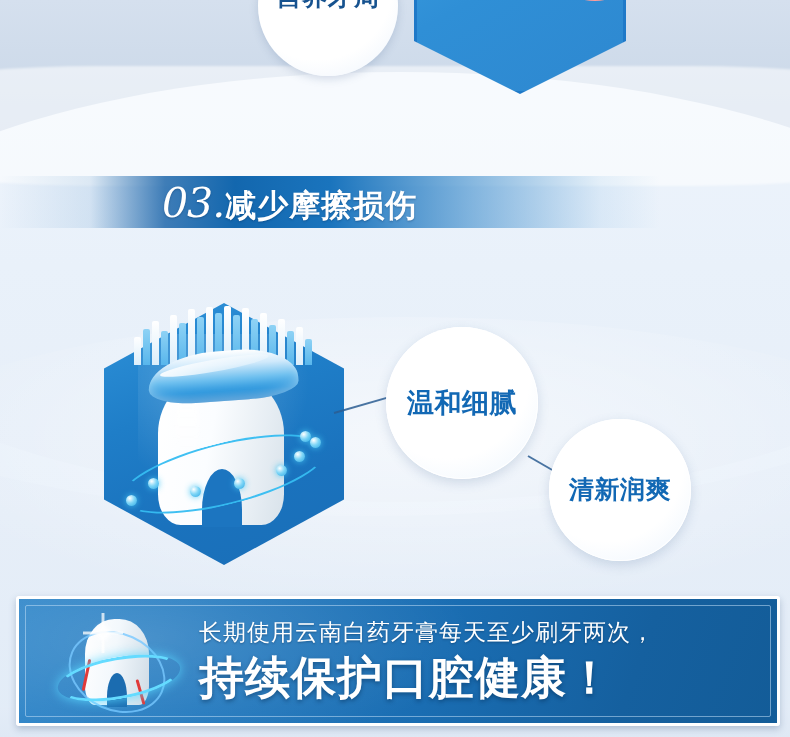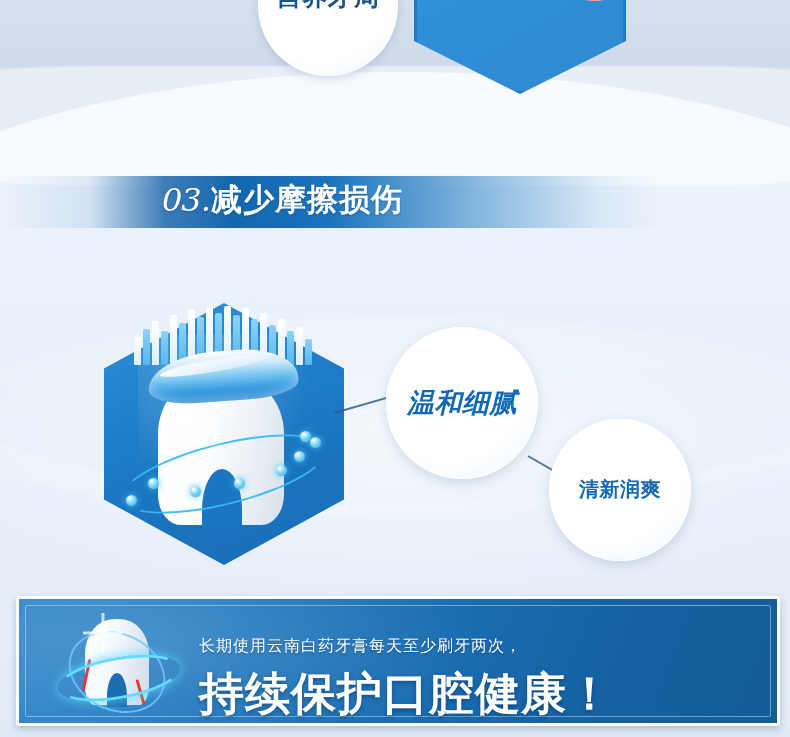--- a/index.html
+++ b/index.html
@@ -101,21 +101,21 @@
         rgba(60,145,210,0) 660px);
   }
   .heading-text {
     position: absolute; left: 162px; top: 179px;
     color: #ffffff;
     white-space: nowrap;
     text-shadow: 0 1px 2px rgba(0,40,85,.35);
   }
   .heading-num {
     font-family: "DejaVu Serif", "Liberation Serif", serif;
-    font-style: italic; font-size: 32px; font-weight: normal;
+    font-style: italic; font-size: 41px; font-weight: normal;
     letter-spacing: -1px; vertical-align: -1px;
   }
   .heading-zh {
     font-size: 31px; font-weight: bold; letter-spacing: 1px;
     margin-left: 1px;
   }
   .subtitle {
     position: absolute; left: 118px; top: 244px;
     font-size: 17px; letter-spacing: .3px;
     color: #5b7da4;
@@ -196,24 +196,24 @@
     box-shadow: 0 4px 12px rgba(70,105,150,.20), inset 0 0 0 1px rgba(255,255,255,.9);
     display: flex; align-items: center; justify-content: center;
   }
   .circle .c-text {
     text-align: center;
     color: #1268b4;
     font-weight: bold;
     line-height: 1.18;
     letter-spacing: .5px;
   }
-  #circle-1 { left: 386px; top: 327px; width: 152px; height: 152px; font-style: italic; }
+  #circle-1 { left: 386px; top: 327px; width: 152px; height: 152px; }
   #circle-1 .c-text { font-size: 27px; }
   #circle-2 { left: 549px; top: 419px; width: 142px; height: 142px; }
-  #circle-2 .c-text { font-size: 20px; }
+  #circle-2 .c-text { font-size: 25px; }
 
   
   .banner {
     position: absolute; left: 16px; top: 596px; width: 758px; height: 124px;
     background: linear-gradient(110deg,#2f86c9 0%, #2077bd 28%, #1a6db2 55%, #15609f 80%, #135c98 100%);
     border: 3px solid #ffffff;
     border-radius: 3px;
     box-shadow: 0 3px 7px rgba(60,90,130,.30);
     overflow: hidden;
   }
@@ -268,27 +268,26 @@
     filter: blur(.5px);
     opacity: .95;
   }
   .bt-spark::after {
     content:""; position: absolute; left: 13px; top: 13px; width: 14px; height: 14px;
     border-radius: 50%; background: #fff; filter: blur(2px);
   }
 
   .banner-text { position: absolute; left: 180px; top: 18px; width: 580px; }
   .banner-line1 {
-    font-size: 16px; color: #ffffff; letter-spacing: 1px;
+    font-size: 23px; color: #ffffff; letter-spacing: 1px;
     white-space: nowrap;
     text-shadow: 0 1px 2px rgba(0,35,70,.4);
-    margin-top: 19px;
   }
   .banner-line2 {
-    margin-top: 7px;
+    margin-top: 0;
     font-size: 45px; font-weight: bold; color: #ffffff; letter-spacing: 1px;
     white-space: nowrap;
     text-shadow: 0 2px 4px rgba(0,35,70,.45);
   }
 </style>
 </head>
 <body>
 
 <div id="page">
 

